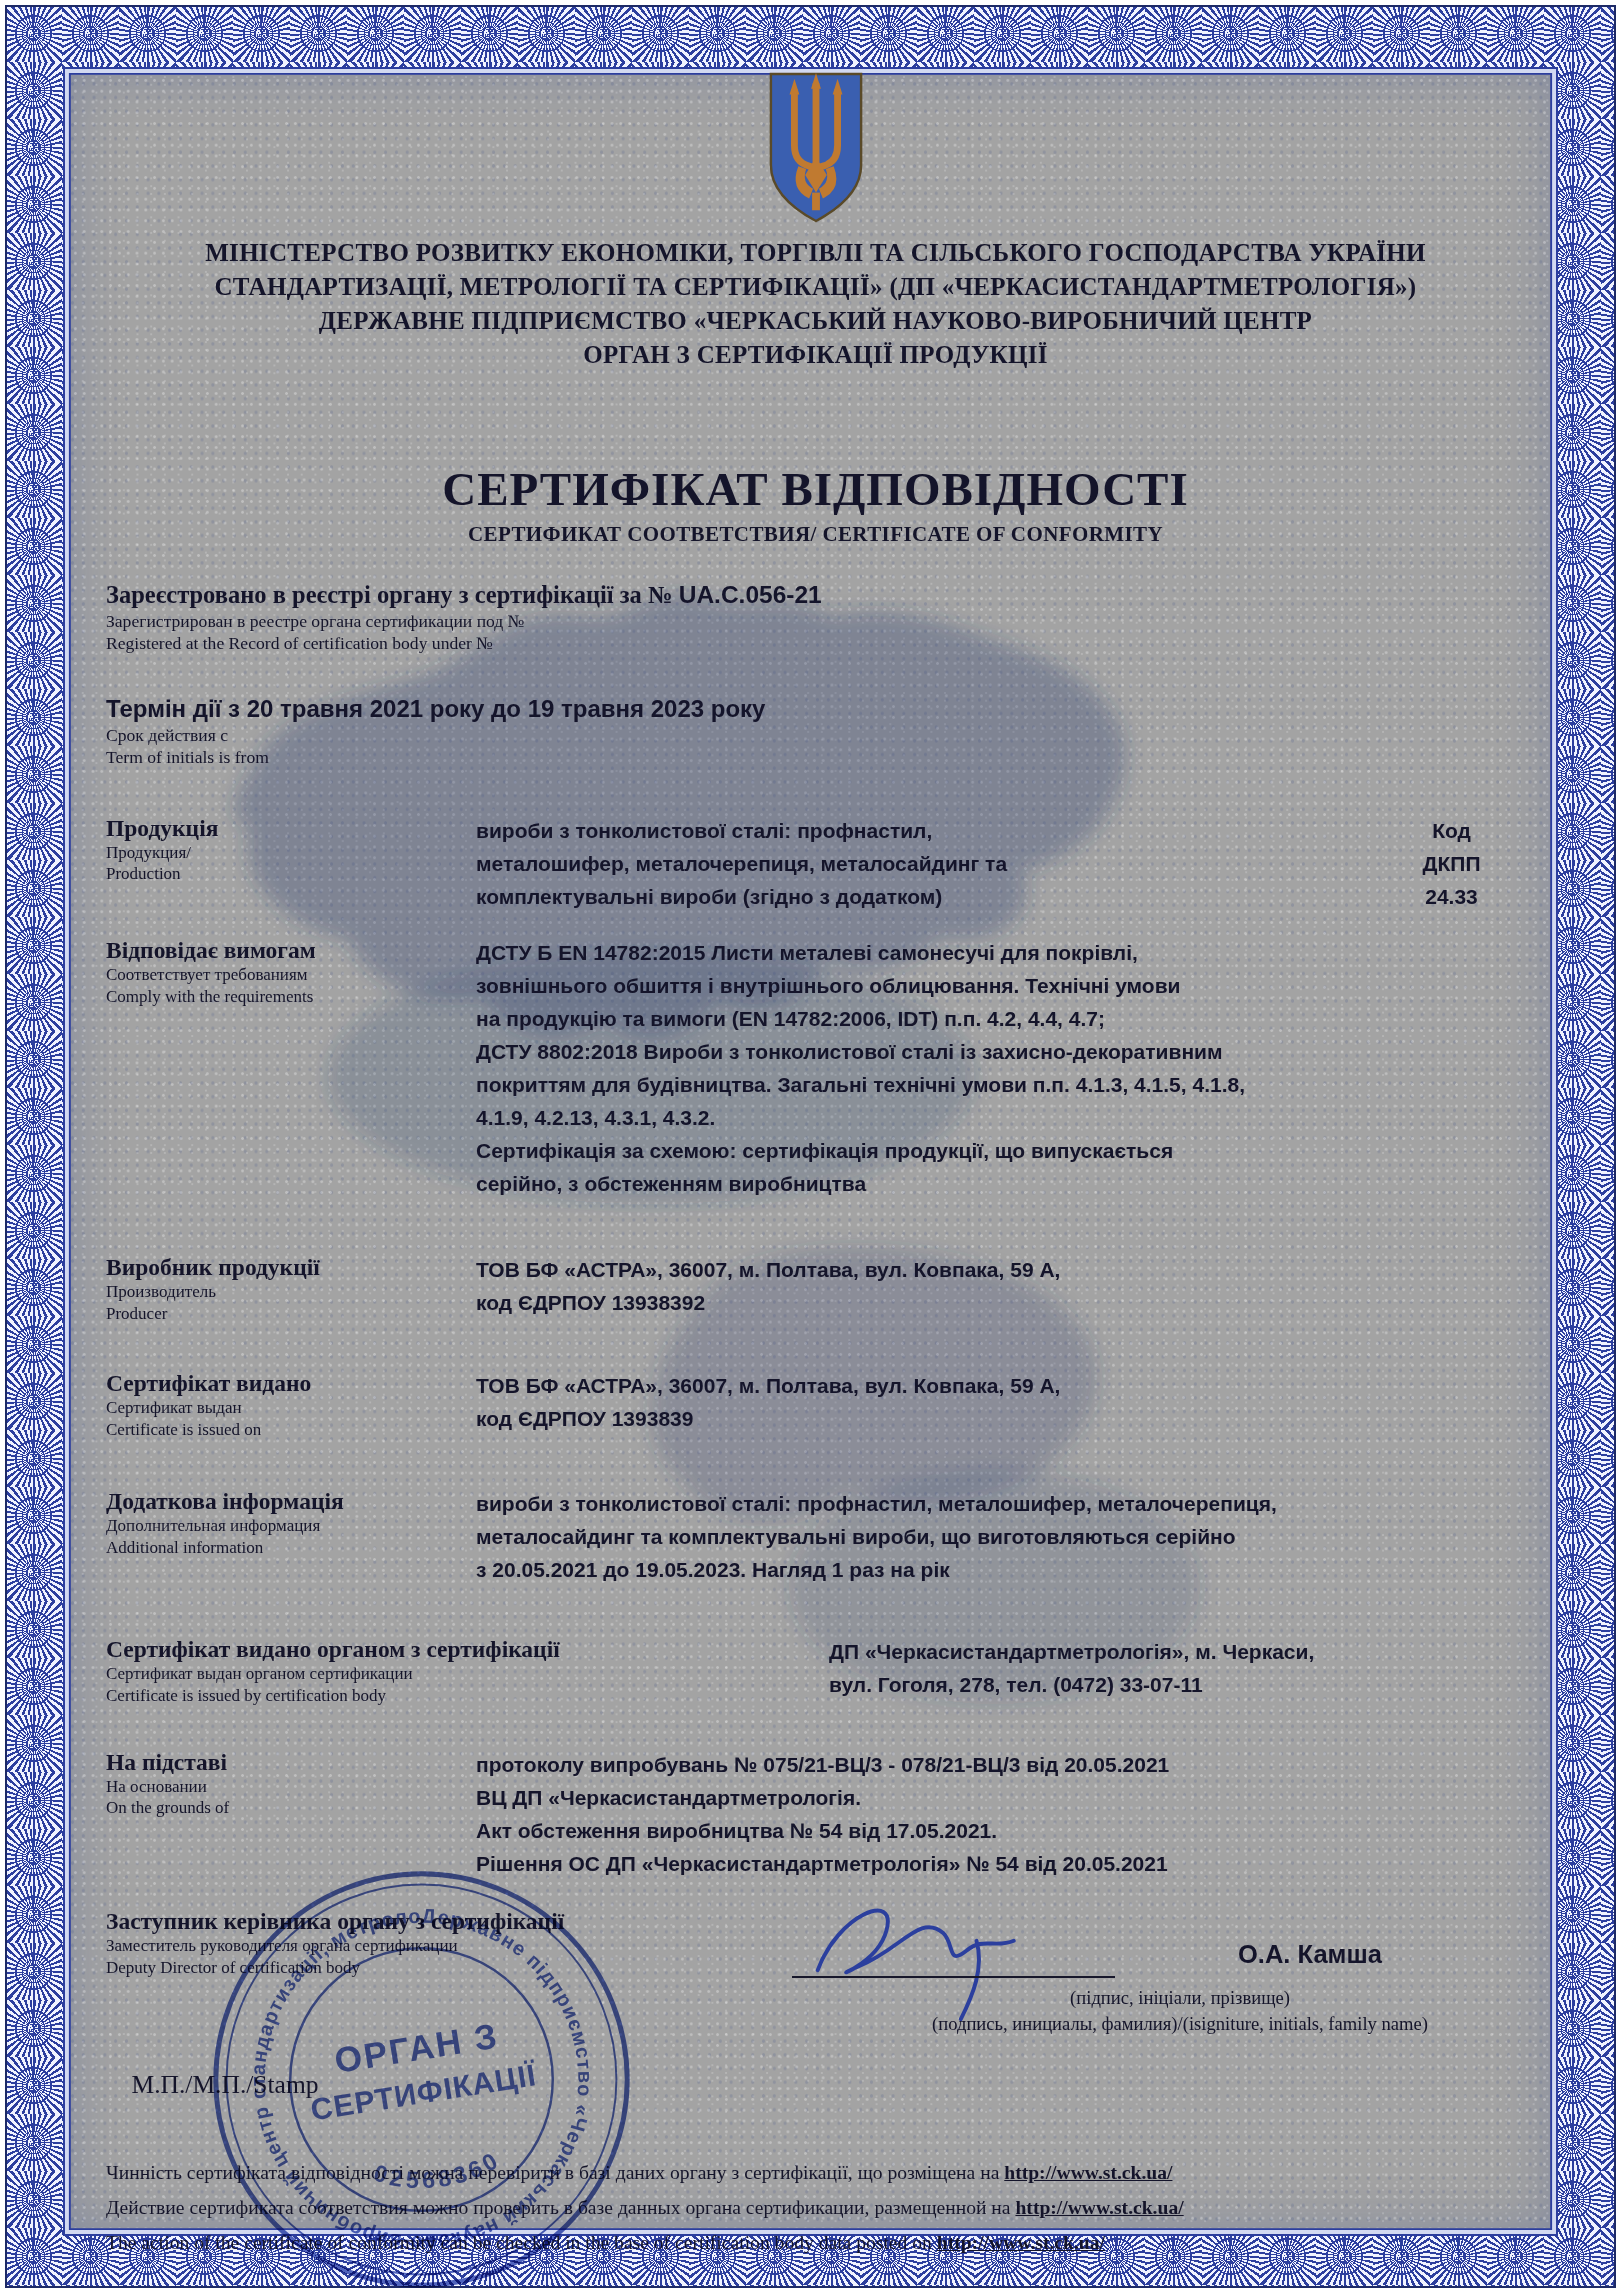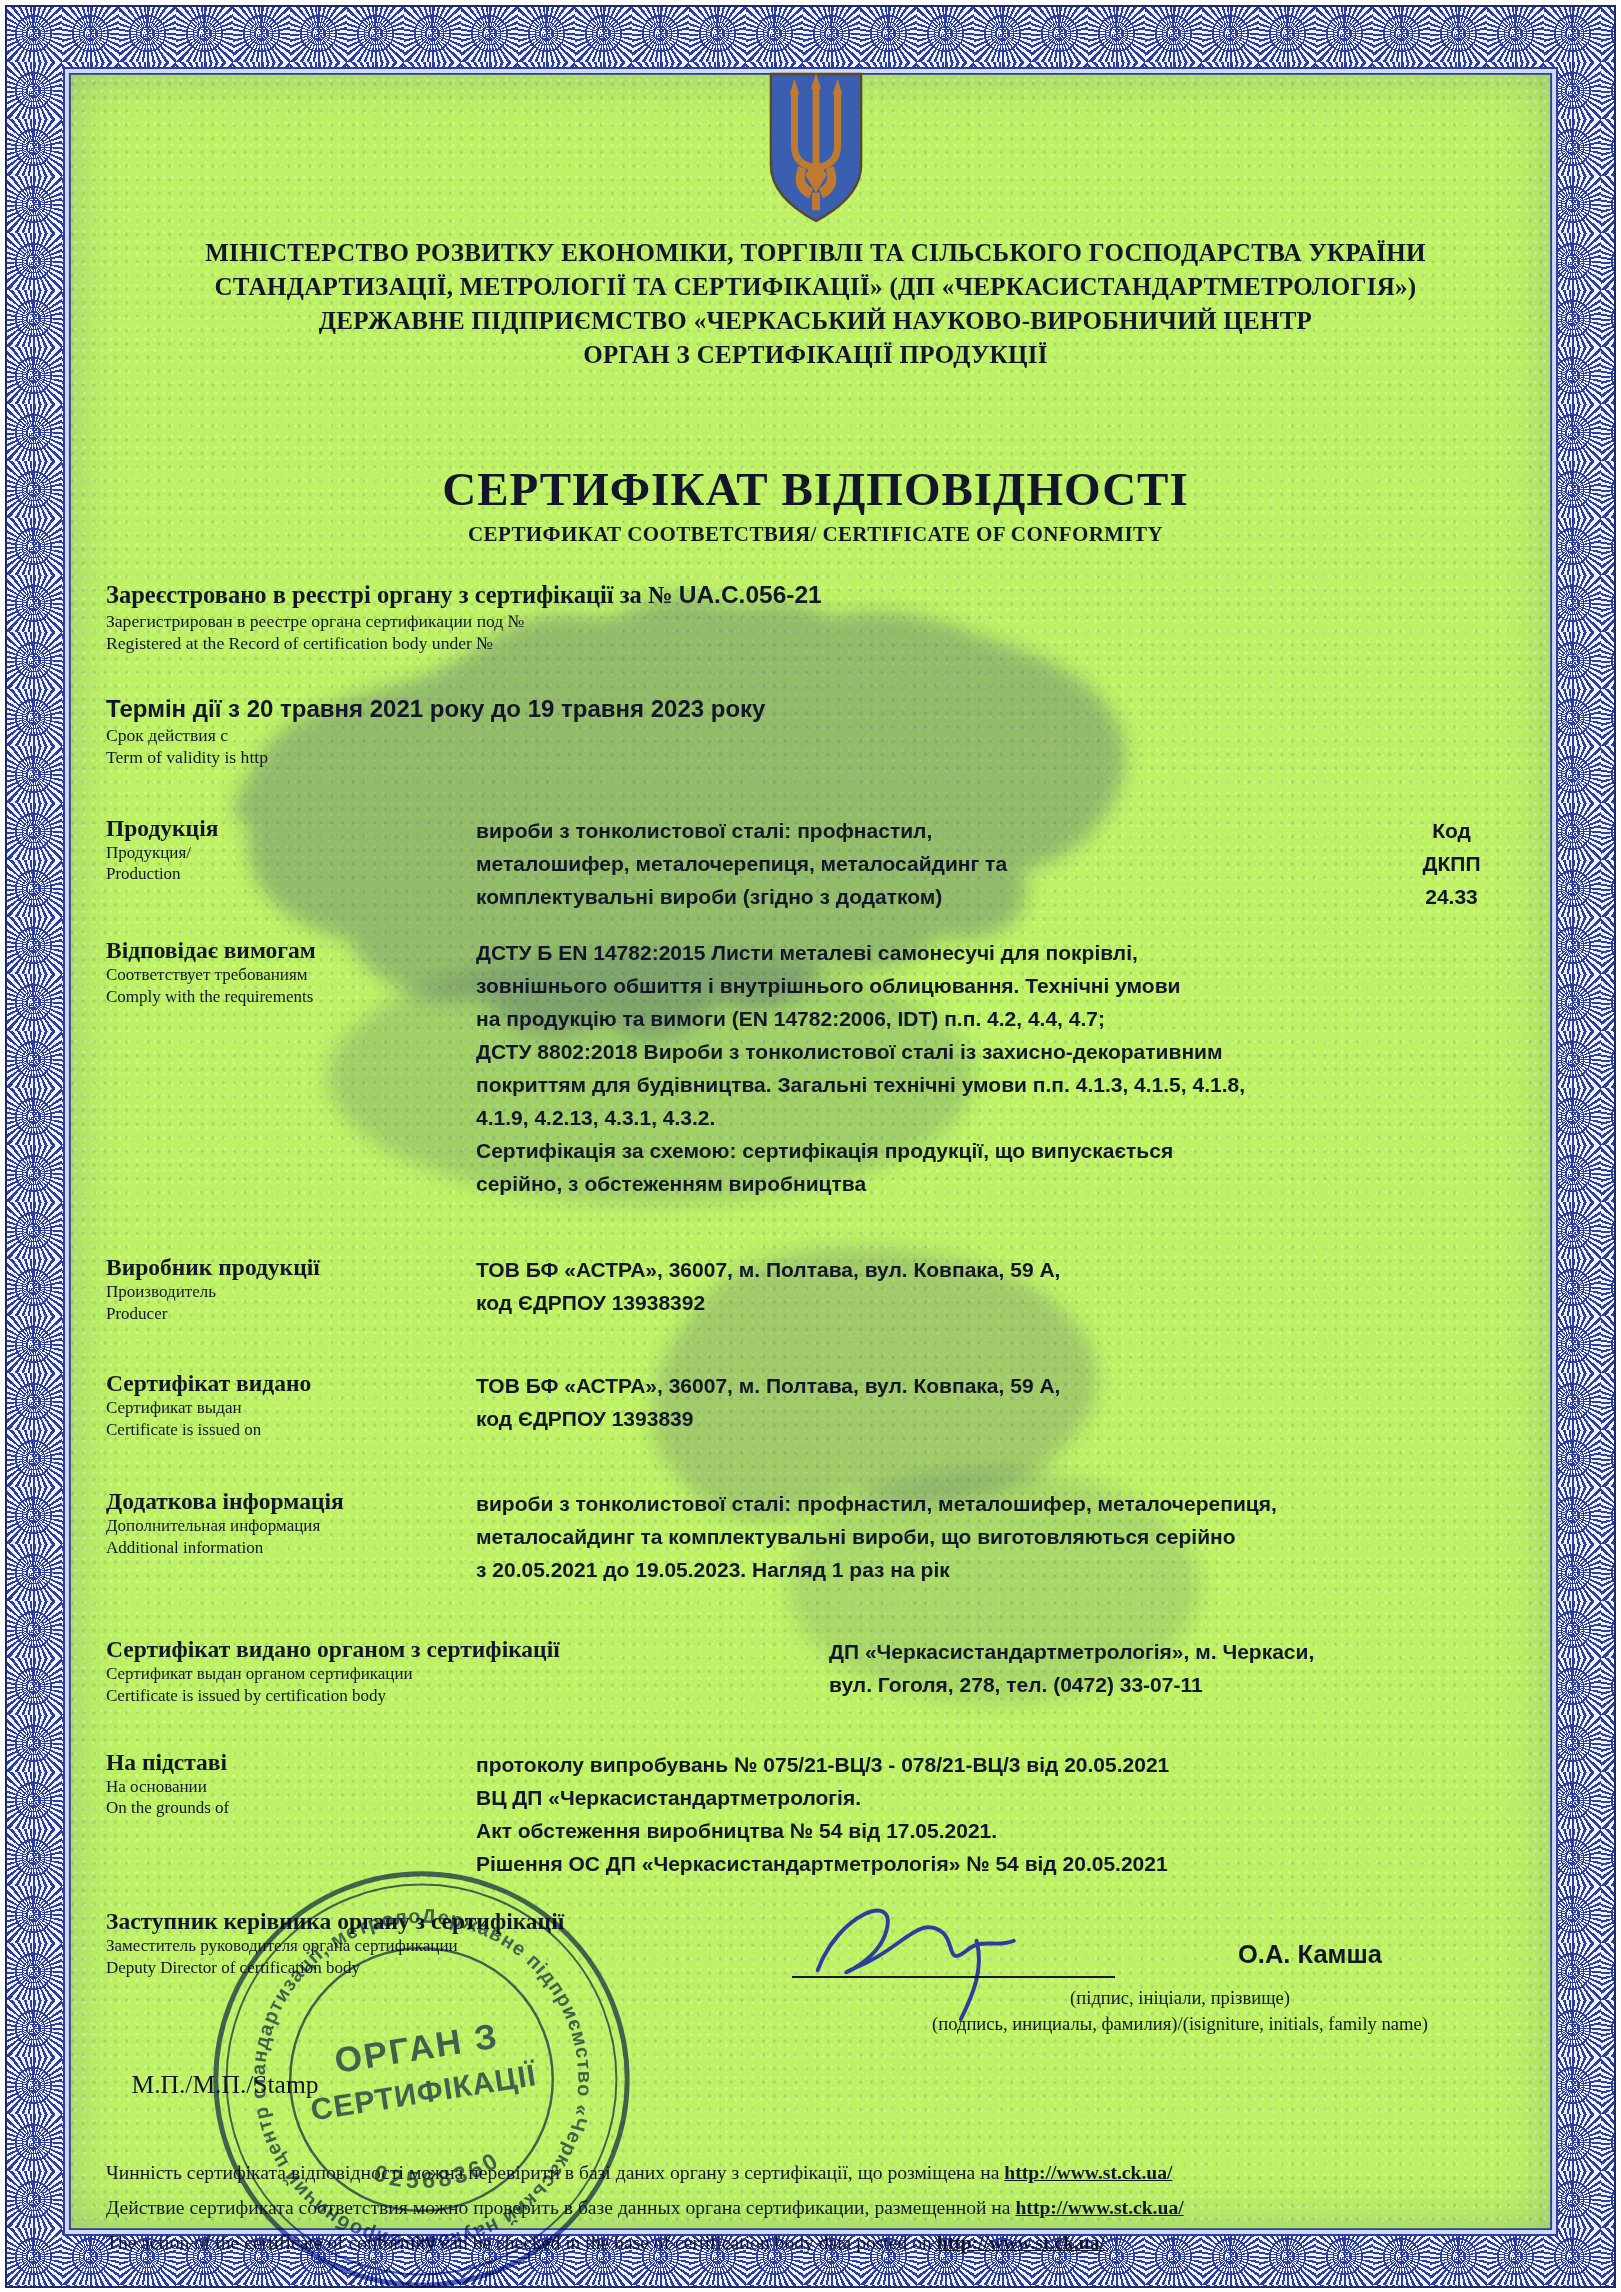--- a/index.html
+++ b/index.html
@@ -6,21 +6,21 @@
   .page{position:relative;width:1621px;height:2293px;background:#ffffff;overflow:hidden;
         font-family:"Liberation Serif",serif;color:#14142a;}
   
   .border-band{position:absolute;inset:4.9px;background-color:#eef1ff;
     background-image:
       radial-gradient(circle, rgba(255,255,255,0) 0 5.9px, #2c3e9e 5.9px 7.4px, rgba(255,255,255,0) 7.4px 10.8px, #2c3e9e 10.8px 11.8px, rgba(255,255,255,0) 11.8px 17px, #2c3e9e 17px 18.6px, rgba(255,255,255,0) 18.6px),
       repeating-conic-gradient(#2c3e9e 0deg 5deg, rgba(240,243,255,.92) 5deg 11deg);
     background-size:57px 57px,57px 57px;
     box-shadow: inset 0 0 0 2px #1d2a66;}
   
-  .inner{position:absolute;inset:67px 63px 57px 63px;background:#bef264;
+  .inner{position:absolute;inset:67px 63px 57px 63px;background:#a3a3a3;
     box-shadow: inset 0 0 0 2px #2c3e9e, inset 0 0 0 5.9px rgba(240,244,255,.85),
                 inset 0 0 0 7.8px #2c3e9e, inset 0 0 59px rgba(25,55,140,.28);}
   .texture{position:absolute;inset:7.8px;pointer-events:none;
     background-image:
       radial-gradient(rgba(255,255,255,.30) 1px, transparent 1.5px),
       radial-gradient(rgba(255,255,255,.18) 1px, transparent 1.7px),
       radial-gradient(rgba(20,45,125,.14) 1px, transparent 1.8px);
     background-size:8.8px 10.8px,13.7px 7.8px,10.8px 13.7px;
     background-position:0 0,4.9px 5.9px,6.9px 2px;}
   .watermark{position:absolute;left:118px;top:461px;pointer-events:none;}
@@ -130,21 +130,21 @@
 
       <div class="reg">
         <div class="line-main"><span>Зареєстровано в реєстрі органу з сертифікації за №</span> <span class="mono-num">UA.C.056-21</span></div>
         <div class="sub-line">Зарегистрирован в реестре органа сертификации под №</div>
         <div class="sub-line">Registered at the Record of certification body under №</div>
       </div>
 
       <div class="validity">
         <div class="line-main">Термін дії з 20 травня 2021 року  до  19 травня 2023 року</div>
         <div class="sub-line">Срок действия с</div>
-        <div class="sub-line">Term of validity is http</div>
+        <div class="sub-line">Term of initials is from</div>
       </div>
 
       <div class="section mt-prod">
         <div>
           <div class="lbl-main">Продукція</div>
           <div class="lbl-sub">Продукция/</div>
           <div class="lbl-sub">Production</div>
         </div>
         <div class="val">вироби з тонколистової сталі: профнастил,
 металошифер, металочерепиця, металосайдинг та

